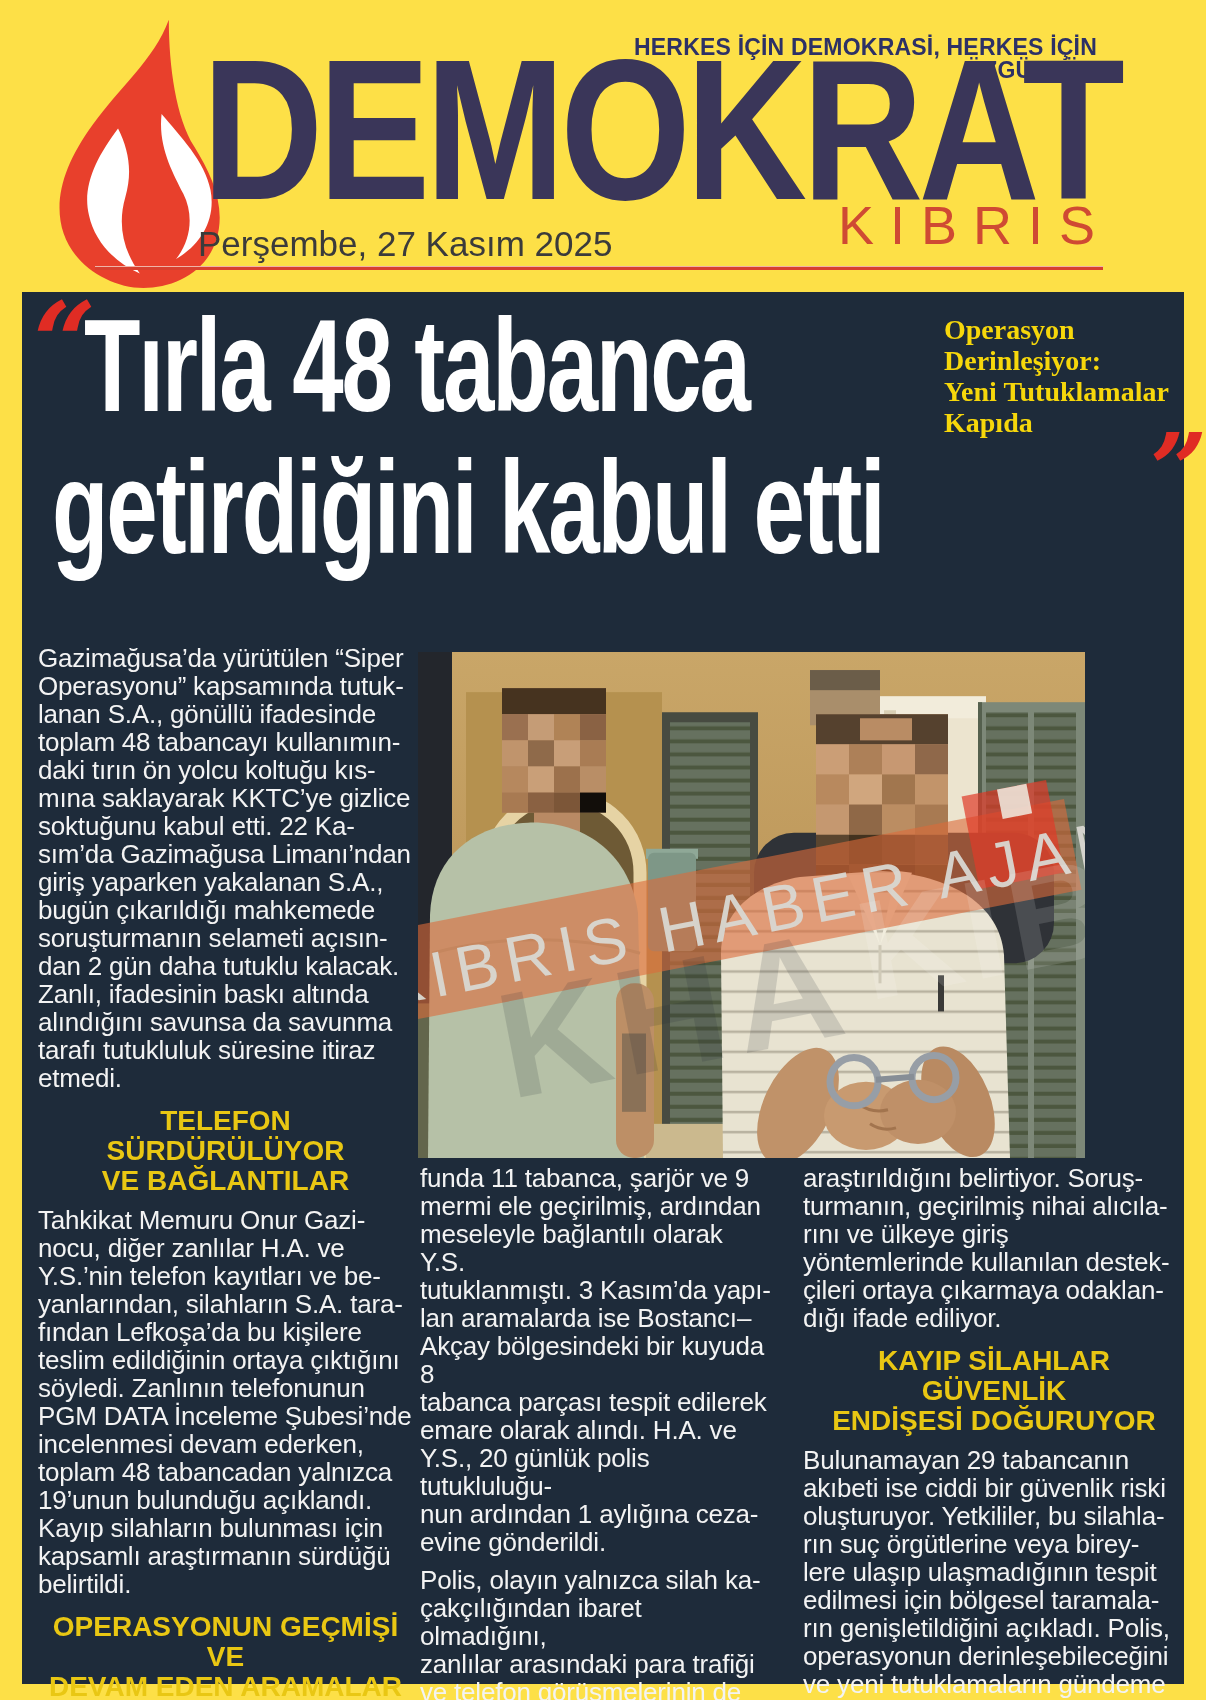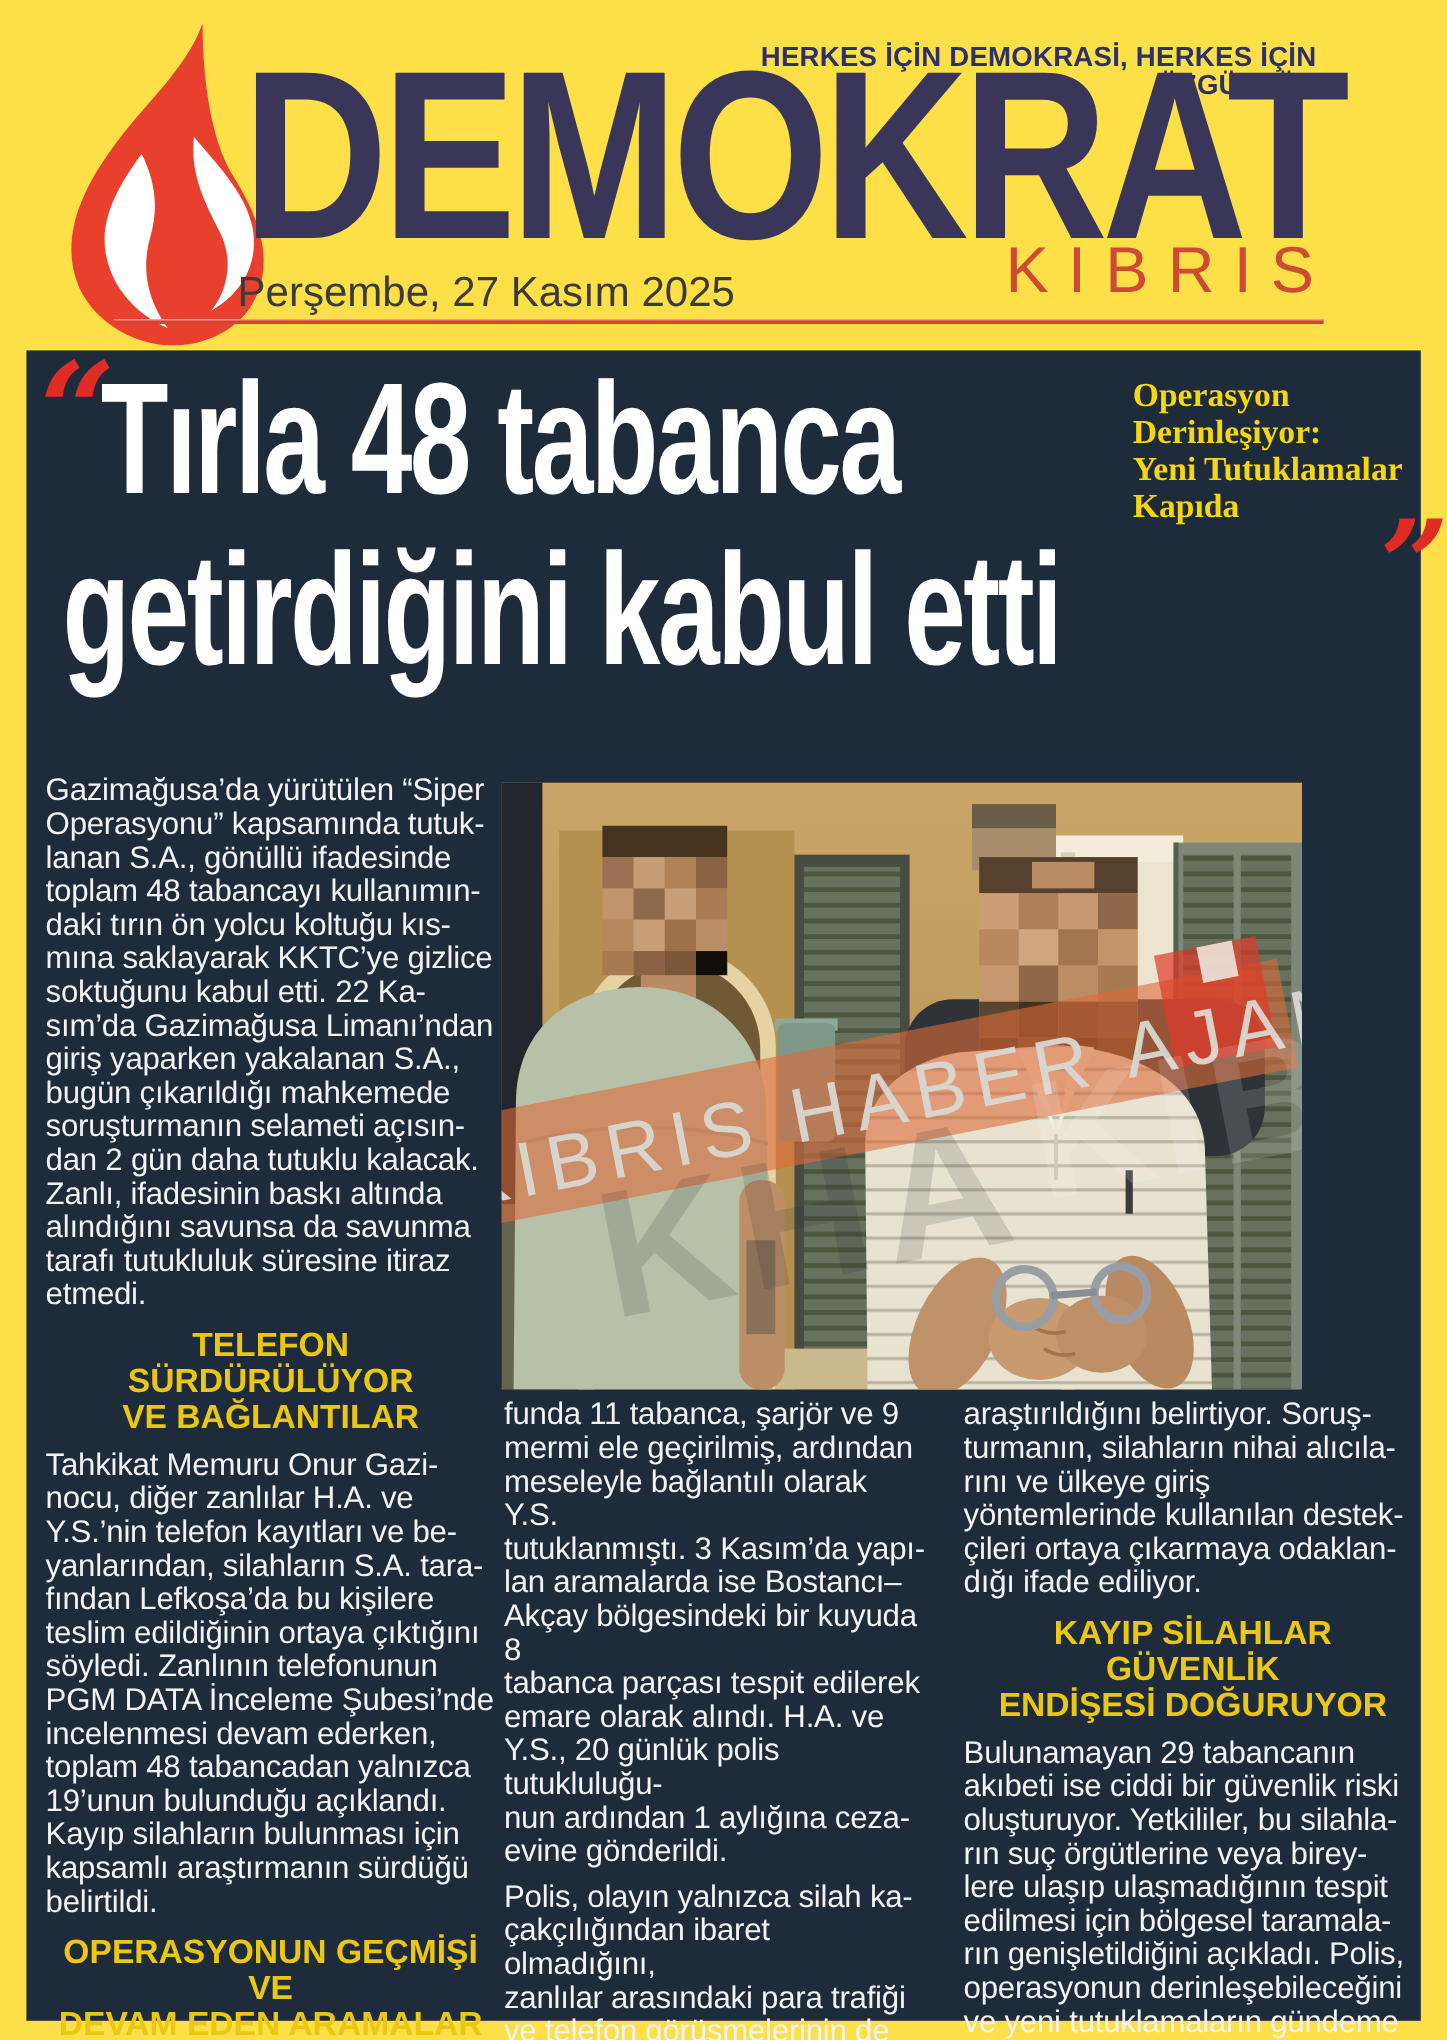--- a/index.html
+++ b/index.html
@@ -263,21 +263,21 @@
 nun ardından 1 aylığına ceza-
 evine gönderildi.</p>
       <p class="body-para">Polis, olayın yalnızca silah ka-
 çakçılığından ibaret olmadığını,
 zanlılar arasındaki para trafiği
 ve telefon görüşmelerinin de</p>
     </div>
 
     <div class="col col-right">
       <p class="body-para">araştırıldığını belirtiyor. Soruş-
-turmanın, silahların nihai alıcıla-
+turmanın, geçirilmiş nihai alıcıla-
 rını ve ülkeye giriş
 yöntemlerinde kullanılan destek-
 çileri ortaya çıkarmaya odaklan-
 dığı ifade ediliyor.</p>
       <h3 class="sect">KAYIP SİLAHLAR GÜVENLİK
 ENDİŞESİ DOĞURUYOR</h3>
       <p class="body-para">Bulunamayan 29 tabancanın
 akıbeti ise ciddi bir güvenlik riski
 oluşturuyor. Yetkililer, bu silahla-
 rın suç örgütlerine veya birey-

